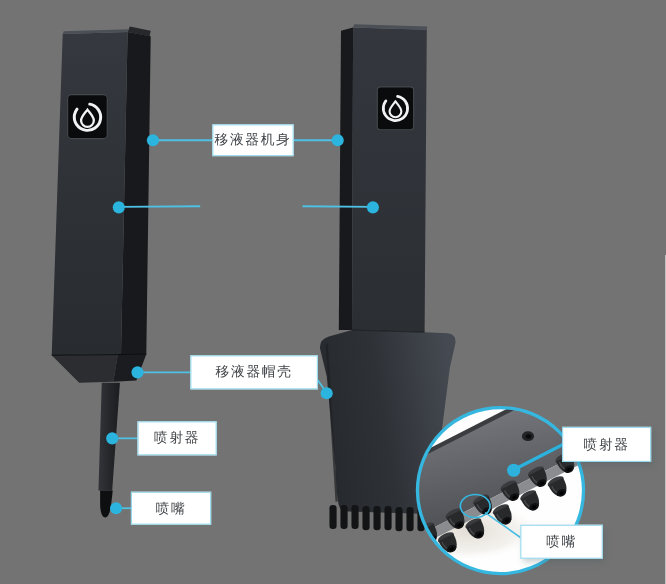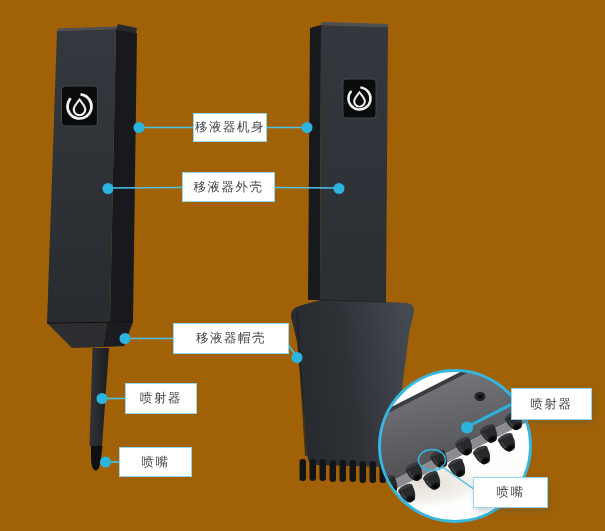--- a/index.html
+++ b/index.html
@@ -1,17 +1,17 @@
 <!DOCTYPE html>
 <html><head>
 <meta charset="utf-8">
 <style>
   html,body{margin:0;padding:0;background:#ffffff;}
   .canvas{
-    position:relative;width:605px;height:531px;background:#a16207;
+    position:relative;width:605px;height:531px;background:#737373;
     overflow:hidden;font-family:"Liberation Sans",sans-serif;
   }
   .art{position:absolute;left:0;top:0;}
   .label-box{
     position:absolute;display:flex;align-items:center;justify-content:center;
     background:#ffffff;border:1px solid #92d7ec;color:#3f4347;
     font-size:12.5px;letter-spacing:1.5px;box-sizing:border-box;white-space:nowrap;
     z-index:5;
   }
   .label-box.shadow{box-shadow:2px 3px 6px rgba(70,85,95,.28);}
@@ -170,20 +170,19 @@
       <circle cx="339" cy="188.5" r="5.5"></circle>
       <circle cx="125" cy="338.5" r="5.5"></circle>
       <circle cx="280.5" cy="334" r="5.5"></circle>
       <circle cx="297" cy="357.5" r="5.5"></circle>
       <circle cx="102" cy="398.5" r="5.5"></circle>
       <circle cx="105.5" cy="462" r="5.5"></circle>
     </g>
   </svg>
 
   <div class="label-box lb-body">移液器机身</div>
-  <div class="label-box lb-shell">移液器外壳</div>
   <div class="label-box lb-cap">移液器帽壳</div>
   <div class="label-box lb-eject-l">喷射器</div>
   <div class="label-box lb-noz-l">喷嘴</div>
   <div class="label-box lb-eject-i shadow">喷射器</div>
   <div class="label-box lb-noz-i shadow">喷嘴</div>
 
 </div>
 
 </body></html>

